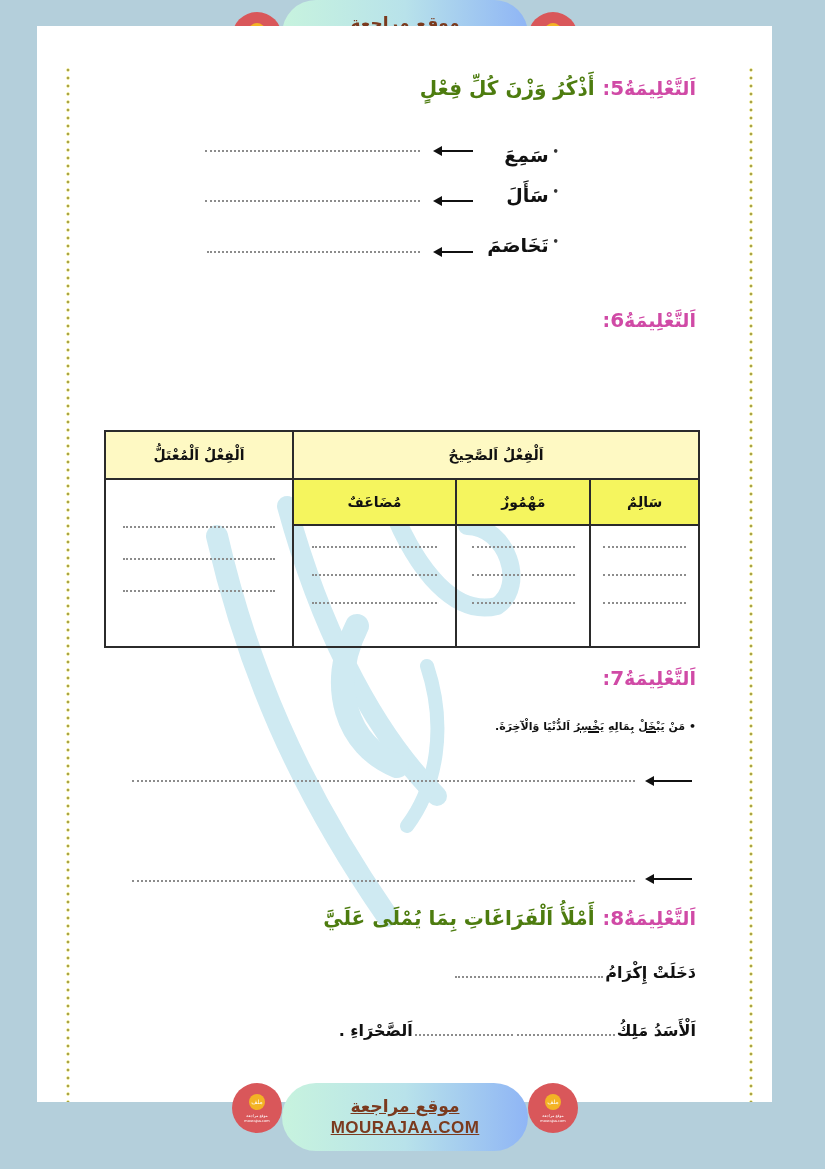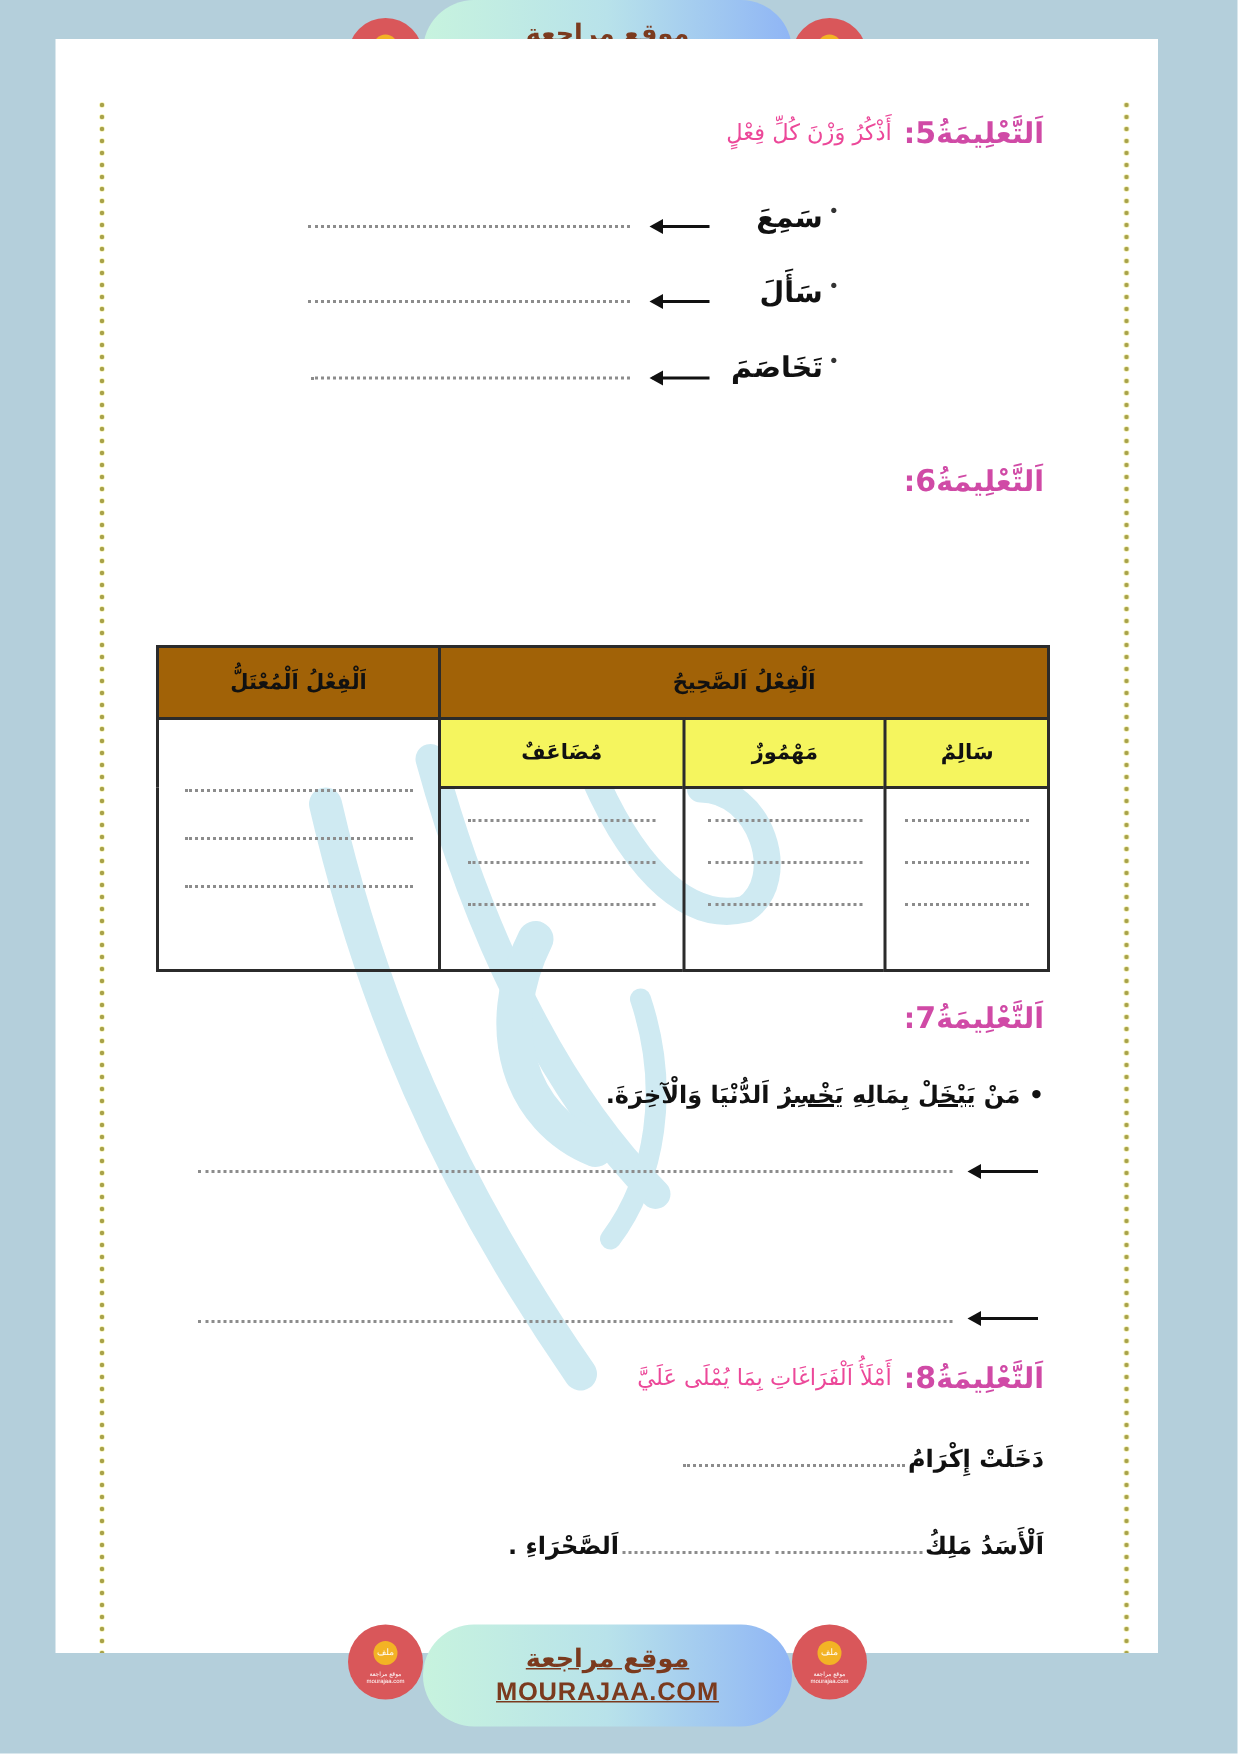--- a/index.html
+++ b/index.html
@@ -40,46 +40,46 @@
   .logo {
     position: absolute; width: 50px; height: 50px; border-radius: 50%;
     background: #d9575a; display: flex; flex-direction: column; align-items: center; justify-content: center;
   }
   .logo .dot { width: 16px; height: 16px; border-radius: 50%; background: #f3b325; margin-bottom: 3px; font-size: 6px; color: #fff; display:flex; align-items:center; justify-content:center; }
   .logo .txt { font-size: 4px; color: #fff; line-height: 5px; text-align: center; font-family: "Liberation Sans", sans-serif; }
   .abs { position: absolute; }
   .sec-title { display: flex; align-items: center; gap: 8px; direction: rtl; white-space: nowrap; }
   .sec-title .lbl { color: #d04aa6; font-weight: bold; font-size: 19px; }
   .sec-title .lbl .num { font-size: 20px; }
-  .sec-title .txt { font-weight: normal; font-size: 15px; color: #ec4899; }
+  .sec-title .txt { font-weight: bold; font-size: 20px; color: #4d7c0f; }
   .bullet-word { font-weight: bold; font-size: 19px; direction: rtl; white-space: nowrap; }
   .bullet-word .b { font-size: 10px; vertical-align: super; margin-left: 4px; color:#333; }
   .arrow { position: absolute; height: 2px; background: #111; }
   .arrow::before {
     content: ""; position: absolute; left: -2px; top: -4px;
     border-right: 9px solid #111; border-top: 5px solid transparent; border-bottom: 5px solid transparent;
   }
   .dots { position: absolute; height: 0; border-bottom: 2px dotted #8c8c8c; }
   .verbbox {
     position: absolute; left: 134px; top: 329px; width: 464px; height: 44px;
     border: 2px solid #222; display: flex; align-items: center; justify-content: center;
     direction: rtl; font-size: 16px; font-weight: bold; white-space: nowrap;
   }
   table.cls {
     position: absolute; left: 67px; top: 404px; width: 596px; height: 218px;
     border-collapse: collapse; direction: rtl;
   }
   table.cls td, table.cls th { border: 2px solid #2b2b2b; text-align: center; font-weight: bold; font-size: 14px; }
-  table.cls th.blue { background: #a16207; height: 48px; }
+  table.cls th.blue { background: #fef9c3; height: 48px; }
   table.cls th.yellow { background: #f5f55e; height: 46px; }
   table.cls td.cell { vertical-align: top; padding-top: 20px; }
   .cell-dots { width: 78%; margin: 0 auto 26px auto; border-bottom: 2px dotted #8c8c8c; height: 0; }
   .mutal-cell { vertical-align: top; padding-top: 0; }
   .mutal-dots { width: 82%; margin: 0 auto 30px auto; border-bottom: 2px dotted #8c8c8c; height: 0; }
-  .sentence { font-size: 16px; font-weight: bold; direction: rtl; white-space: nowrap; }
+  .sentence { font-size: 11px; font-weight: bold; direction: rtl; white-space: nowrap; }
   .sentence u { text-decoration: underline; text-decoration-thickness: 2px; }
   .fill-line { font-size: 16px; font-weight: bold; direction: rtl; white-space: nowrap; display: flex; align-items: baseline; }
   .fill-gap { display: inline-block; border-bottom: 2px dotted #8c8c8c; height: 0; margin: 0 2px; }
 </style>
 </head>
 <body>
 
 <div class="logo" style="left:232px;top:12px;">
   <div class="dot">ملف</div>
   <div class="txt">موقع مراجعة</div>
@@ -107,21 +107,21 @@
       <path d="M180 160 C 150 220, 170 280, 220 300" stroke-width="24"></path>
       <path d="M250 200 C 270 260, 260 320, 230 360" stroke-width="14"></path>
     </g>
   </svg>
 
   <div class="sec-title abs" style="right:76px;top:50px;">
     <span class="lbl"><span>اَلتَّعْلِيمَةُ</span><span class="num">5</span>:</span>
     <span class="txt">أَذْكُرُ وَزْنَ كُلِّ فِعْلٍ</span>
   </div>
 
-  <div class="bullet-word abs" style="right:213px;top:108px;margin-left:20px;"><span class="b">•</span><span>سَمِعَ</span></div>
+  <div class="bullet-word abs" style="right:213px;top:118px;margin-left:20px;"><span class="b">•</span><span>سَمِعَ</span></div>
   <div class="arrow" style="left:398px;top:124px;width:38px;"></div>
   <div class="dots" style="left:168px;top:124px;width:215px;"></div>
 
   <div class="bullet-word abs" style="right:213px;top:158px;"><span class="b">•</span><span>سَأَلَ</span></div>
   <div class="arrow" style="left:398px;top:174px;width:38px;"></div>
   <div class="dots" style="left:168px;top:174px;width:215px;"></div>
 
   <div class="bullet-word abs" style="right:213px;top:208px;"><span class="b">•</span><span>تَخَاصَمَ</span></div>
   <div class="arrow" style="left:398px;top:225px;width:38px;"></div>
   <div class="dots" style="left:170px;top:225px;width:213px;"></div>

